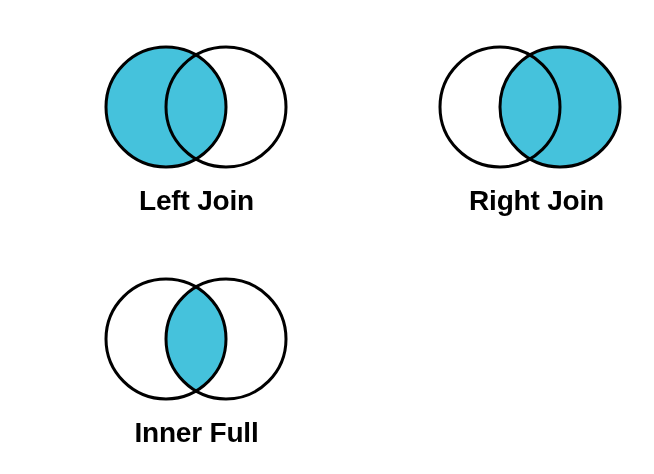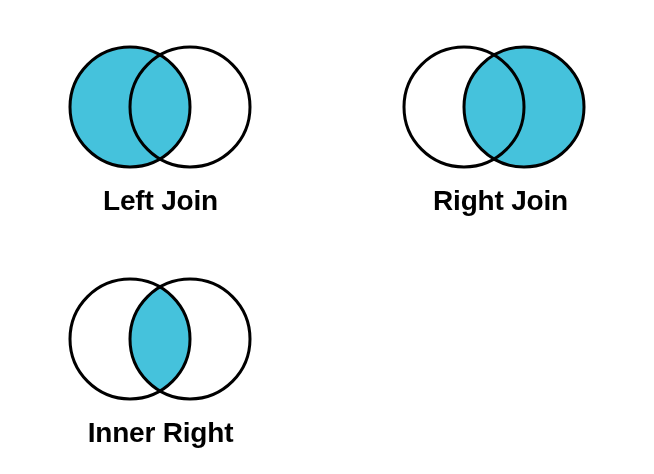--- a/index.html
+++ b/index.html
@@ -14,20 +14,21 @@
     font-family: "Liberation Sans", sans-serif;
     overflow: hidden;
     position: relative;
   }
   #diagram-grid {
     position: absolute;
     inset: 0;
     display: grid;
     grid-template-columns: 327px 327px;
     grid-template-rows: 232px 242px;
+    padding-left: 36px;
   }
   .join-cell {
     position: relative;
     display: flex;
     flex-direction: column;
     align-items: center;
   }
   .venn-wrap {
     position: relative;
     width: 200px;
@@ -115,17 +116,17 @@
         </defs>
         <circle cx="70" cy="65" r="60" fill="#FFFFFF"></circle>
         <circle cx="130" cy="65" r="60" fill="#FFFFFF"></circle>
         <g clip-path="url(#clip-right-ij)">
           <circle cx="70" cy="65" r="60" fill="#45C2DC"></circle>
         </g>
         <circle cx="70" cy="65" r="60" fill="none" stroke="#000000" stroke-width="3"></circle>
         <circle cx="130" cy="65" r="60" fill="none" stroke="#000000" stroke-width="3"></circle>
       </svg>
     </div>
-    <div class="join-label">Inner Right</div>
+    <div class="join-label">Inner Full</div>
   </div>
 
 
 </div>
 
 </body></html>

